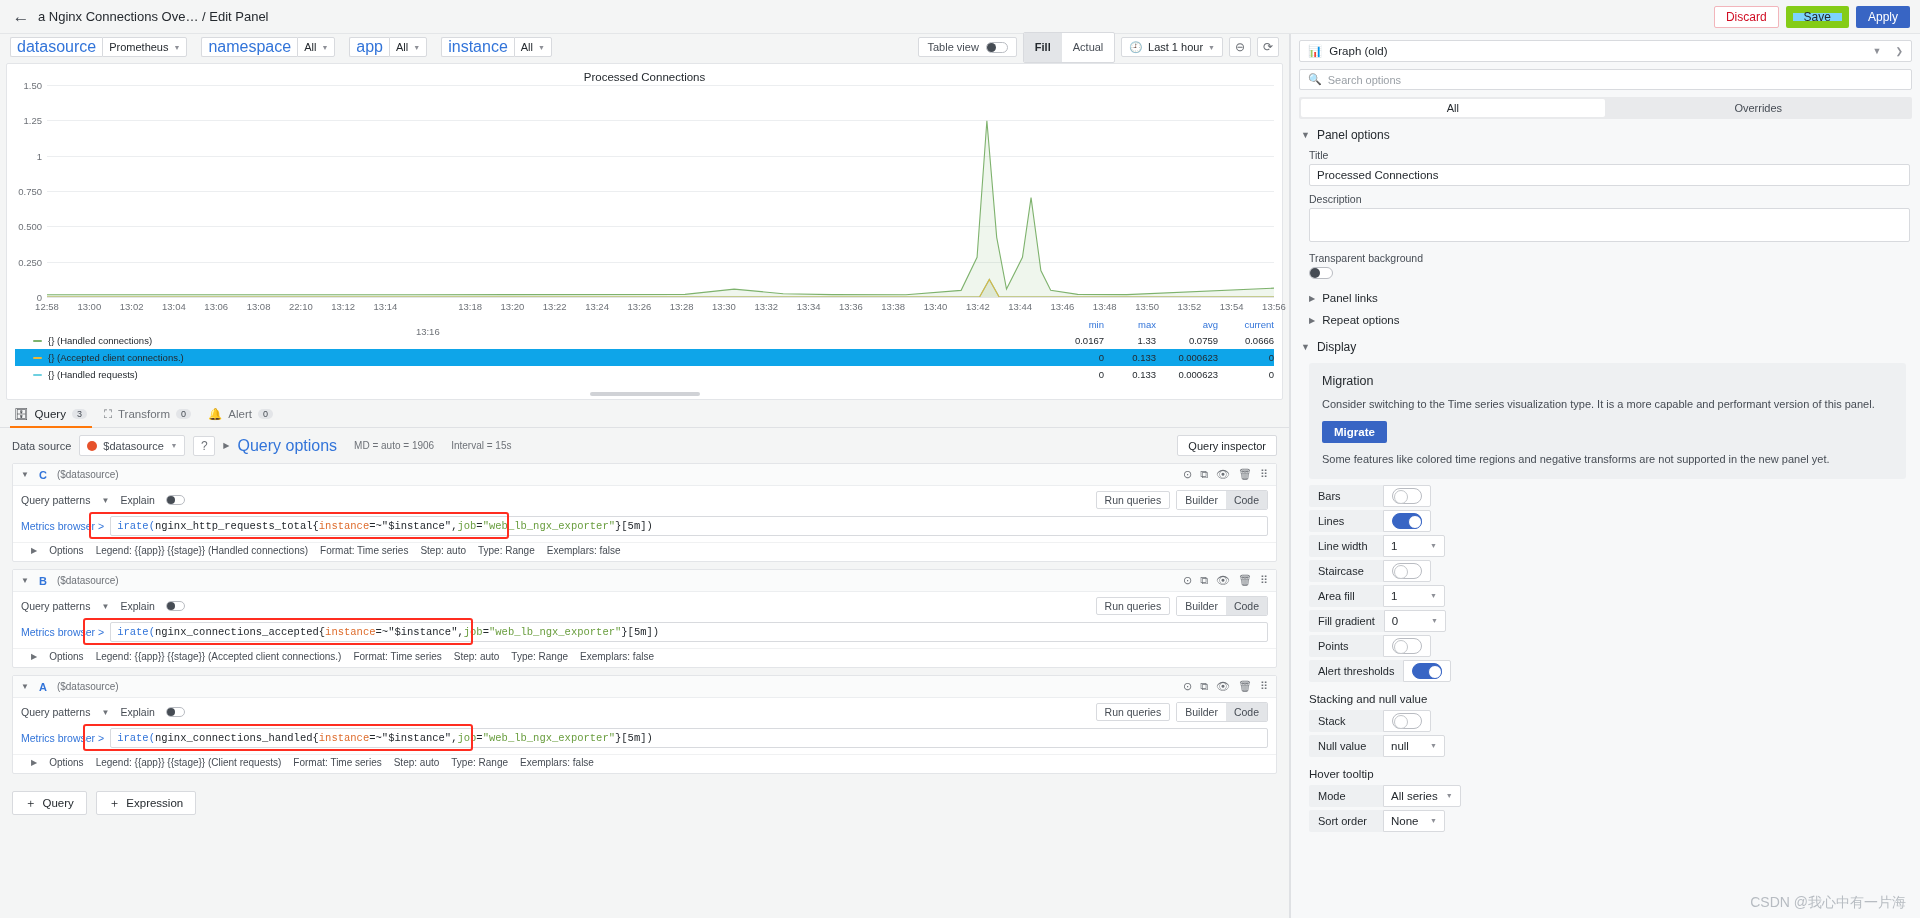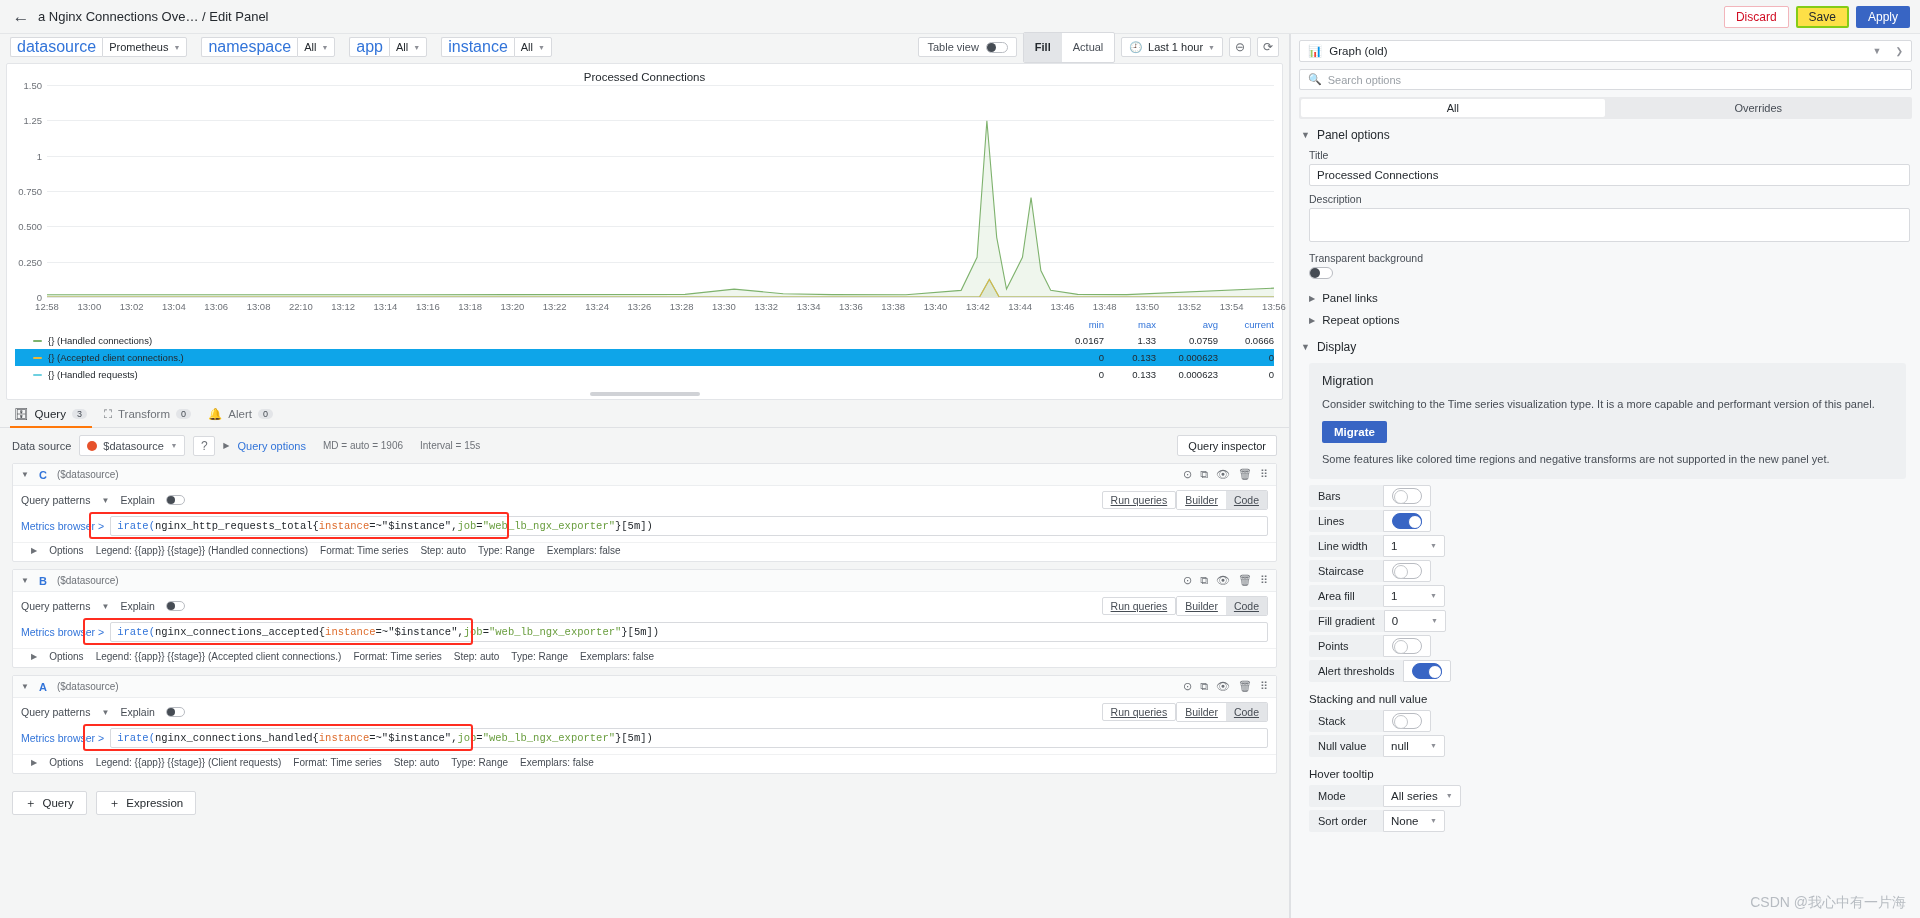--- a/index.html
+++ b/index.html
@@ -18,21 +18,21 @@
   .topbar { height:34px; background:#f4f5f5; display:flex; align-items:center;
             padding:0 10px; border-bottom:1px solid #e4e6e8; flex:none; }
   .back-arrow { width:22px; height:22px; display:flex; align-items:center; justify-content:center;
                 color:#464c54; font-size:17px; cursor:pointer; }
   .crumbs { font-size:13px; color:#24292e; margin-left:6px; }
   .topbar-right { margin-left:auto; display:flex; gap:7px; align-items:center; }
   .btn { height:22px; border-radius:2px; padding:0 11px; font-size:12px;
          display:inline-flex; align-items:center; justify-content:center; cursor:pointer;
          border:1px solid transparent; }
   .btn-discard { background:#fff; color:#d10e24; border:1px solid #f2b5bb; }
-  .btn-save { background:#fde047; color:#24292e; border:2px solid #84cc16; }
+  .btn-save { background:#7dd3fc; color:#24292e; border:7px solid #84cc16; }
   .btn-apply { background:#3865c4; color:#fff; }
 
   
   .split { display:flex; flex:1; min-height:0; }
   .left { width:1290px; display:flex; flex-direction:column; background:#f4f5f5;
           border-right:1px solid #dfe1e4; }
   .right { flex:1; background:#f7f8f9; border-left:1px solid #dfe1e4;
            display:flex; flex-direction:column; overflow:hidden; }
 
   
@@ -109,39 +109,39 @@
 
   
   .qscroll { flex:1; overflow:hidden; background:#f4f5f5; padding:0 0 0 0; position:relative; }
   .dsrow { display:flex; align-items:center; gap:8px; padding:7px 12px; font-size:11px;
            color:#464c54; }
   .ds-select { background:#fff; border:1px solid #d8dade; border-radius:2px; height:21px;
                display:flex; align-items:center; gap:6px; padding:0 7px; font-size:11px;
                cursor:pointer; min-width:106px; }
   .ds-dot { width:10px; height:10px; border-radius:50%; background:#e6522c;
             display:inline-flex; align-items:center; justify-content:center; }
-  .qopt-link { color:#3274d9; font-size:11px; cursor:pointer; }
+  .qopt-link { color:#3274d9; font-size:16px; cursor:pointer; }
   .qopt-meta { color:#6e7278; font-size:10px; margin-left:9px; }
   .qinspector { margin-left:auto; background:#fff; border:1px solid #d8dade; border-radius:2px;
                 height:21px; display:flex; align-items:center; padding:0 10px; font-size:11px;
                 color:#24292e; cursor:pointer; }
 
   .qcard { background:#fff; border:1px solid #e3e5e8; border-radius:2px; margin:0 12px 7px 12px; }
   .qcard-head { display:flex; align-items:center; gap:10px; height:22px; padding:0 8px;
                 background:#fafbfb; border-bottom:1px solid #eceef0; }
   .qcard-head .ref { color:#3274d9; font-size:11px; font-weight:bold; }
   .qcard-head .dsn { color:#6e7278; font-size:10px; }
   .qhead-icons { margin-left:auto; display:flex; gap:8px; color:#6e7278; font-size:11px; }
   .qrow2 { display:flex; align-items:center; gap:11px; padding:4px 8px; font-size:10.5px;
            color:#464c54; }
   .sw-sm { width:19px; height:10px; border-radius:6px; background:#fff; border:1px solid #b9bcc2;
            position:relative; display:inline-block; }
   .sw-sm::after { content:""; position:absolute; width:8px; height:8px; border-radius:50%;
                   background:#464c54; top:0px; left:0px; }
-  .qrow2-right { margin-left:auto; display:flex; gap:0; align-items:center;text-decoration:underline; }
+  .qrow2-right { margin-left:auto; display:flex; gap:6px; align-items:center; }
   .mini-btn { background:#fff; border:1px solid #d8dade; border-radius:2px; height:18px;
               padding:0 8px; font-size:10.5px; display:flex; align-items:center; cursor:pointer; }
   .bc-group { display:flex; border:1px solid #d8dade; border-radius:2px; overflow:hidden; }
   .bc { padding:0 8px; height:18px; display:flex; align-items:center; font-size:10.5px;
         background:#fff; cursor:pointer; }
   .bc.on { background:#e3e5e8; }
 
   .qexpr-row { display:flex; align-items:center; gap:0px; padding:2px 8px 6px 8px; position:relative; }
   .mb-link { color:#3274d9; font-size:10.5px; white-space:nowrap; cursor:pointer; margin-right:6px; }
   .expr-box { flex:1; background:#fff; border:1px solid #d8dade; border-radius:2px; height:20px;
@@ -325,21 +325,21 @@
         <div class="xaxis" id="xaxis">
             <div class="xlab" style="left: 0%;">12:58</div>
             <div class="xlab" style="left: 3.44828%;">13:00</div>
             <div class="xlab" style="left: 6.89655%;">13:02</div>
             <div class="xlab" style="left: 10.3448%;">13:04</div>
             <div class="xlab" style="left: 13.7931%;">13:06</div>
             <div class="xlab" style="left: 17.2414%;">13:08</div>
             <div class="xlab" style="left: 20.6897%;">22:10</div>
             <div class="xlab" style="left: 24.1379%;">13:12</div>
             <div class="xlab" style="left: 27.5862%;">13:14</div>
-            <div class="xlab" style="left: 31.0345%;">13:16</div>
+            <div class="xlab" style="left: 31.0345%; margin-top: 25px;">13:16</div>
             <div class="xlab" style="left: 34.4828%;">13:18</div>
             <div class="xlab" style="left: 37.931%;">13:20</div>
             <div class="xlab" style="left: 41.3793%;">13:22</div>
             <div class="xlab" style="left: 44.8276%;">13:24</div>
             <div class="xlab" style="left: 48.2759%;">13:26</div>
             <div class="xlab" style="left: 51.7241%;">13:28</div>
             <div class="xlab" style="left: 55.1724%;">13:30</div>
             <div class="xlab" style="left: 58.6207%;">13:32</div>
             <div class="xlab" style="left: 62.069%;">13:34</div>
             <div class="xlab" style="left: 65.5172%;">13:36</div>

